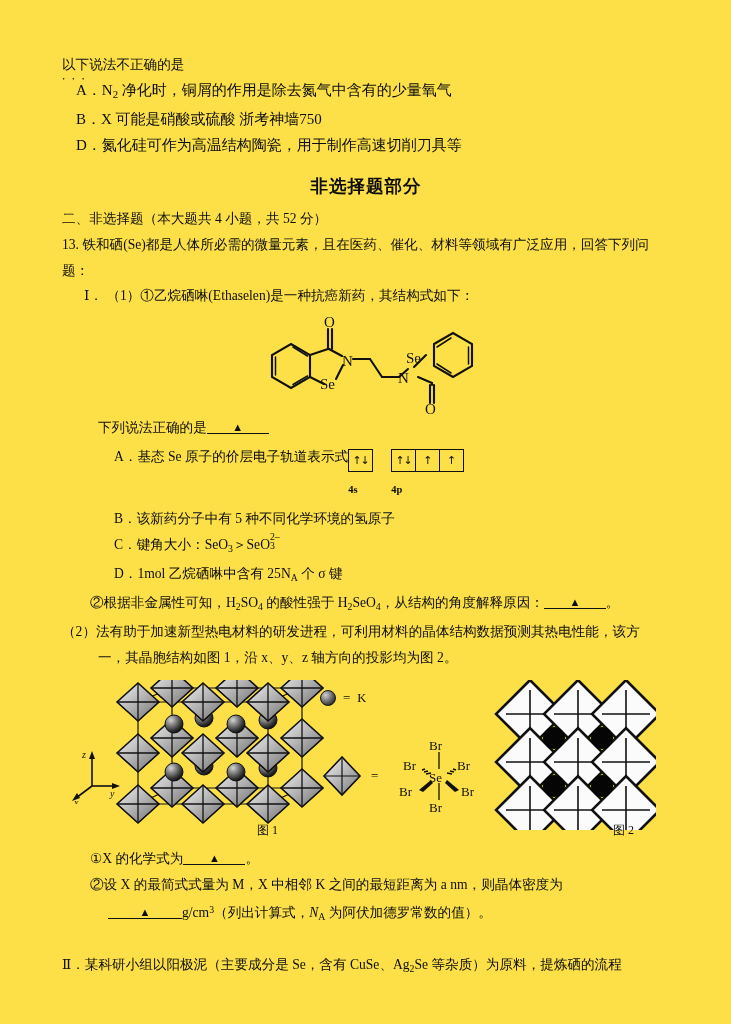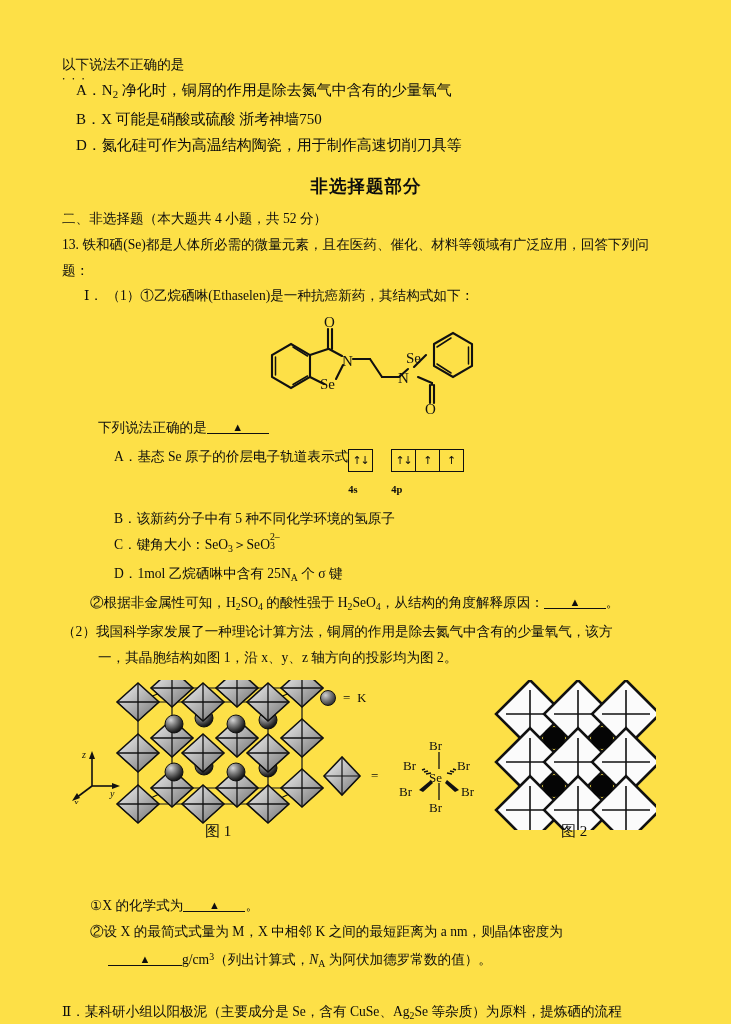--- a/index.html
+++ b/index.html
@@ -127,22 +127,22 @@
   .orb-4p { margin-left: 18px; }
 
   
   .figrow {
     position: relative;
     height: 170px;
     margin-top: 6px;
   }
   .fig-cap {
     position: absolute;
-    font-size: 15px;
-    text-align: center;
+    font-size: 12px;
+    text-align: right;
   }
 
   .legend {
     position: absolute;
     left: 258px;
     top: 14px;
     font-size: 12.5px;
     font-family: "Liberation Serif", serif;
   }
   .legend-row1 { display:flex; align-items:center; }
@@ -270,21 +270,21 @@
 
     <div class="hang indent3">
       <span>D．</span><span>1mol 乙烷硒啉中含有 25N<sub>A</sub> 个 σ 键</span>
     </div>
 
     <div class="hang indent2" style="padding-left:28px;">
       <span>②根据非金属性可知，H<sub>2</sub>SO<sub>4</sub> 的酸性强于 H<sub>2</sub>SeO<sub>4</sub>，从结构的角度解释原因：</span><span class="blank"><span>▲</span></span><span>。</span>
     </div>
 
     <div class="hang" style="padding-left:22px; text-indent:-22px;">
-      <span>（2）</span><span>我国科学家发展了一种理论计算方法，铜屑的作用是除去氮气中含有的少量氧气，该方</span>
+      <span>（2）</span><span>法有助于加速新型热电材料的研发进程，可利用材料的晶体结构数据预测其热电性能，该方</span>
     </div>
     <div class="hang indent2">一，其晶胞结构如图 1，沿 x、y、z 轴方向的投影均为图 2。</div>
 
     <div class="figrow">
 
       <svg width="52" height="60" style="position:absolute; left:8px; top:68px;">
         <g stroke="#111" stroke-width="1.6" fill="none">
           <line x1="22" y1="42" x2="22" y2="12"></line>
           <polygon points="22,7 19,15 25,15" fill="#111" stroke="none"></polygon>
           <line x1="22" y1="42" x2="45" y2="42"></line>
@@ -440,21 +440,21 @@
           <use href="#sq" x="120" y="120"></use>
           <circle cx="48" cy="48" r="11" fill="#050505"></circle>
           <circle cx="96" cy="48" r="11" fill="#050505"></circle>
           <circle cx="48" cy="96" r="11" fill="#050505"></circle>
           <circle cx="96" cy="96" r="11" fill="#050505"></circle>
         </g>
       </svg>
       <div class="fig-cap" style="left:452px; top:146px; width:120px;">图 2</div>
     </div>
 
-    <div class="hang indent2" style="padding-left:28px;margin-top:47px;">
+    <div class="hang indent2" style="padding-left:28px;">
       <span>①X 的化学式为</span><span class="blank"><span>▲</span></span><span>。</span>
     </div>
 
     <div class="hang indent2" style="padding-left:28px;">
       <span>②设 X 的最简式式量为 M，X 中相邻 K 之间的最短距离为 a nm，则晶体密度为</span>
     </div>
     <div class="hang indent3" style="padding-left:46px;">
       <span class="blank wide"><span>▲</span></span><span>g/cm<sup>3</sup>（列出计算式，<i>N</i><sub>A</sub> 为阿伏加德罗常数的值）。</span>
     </div>
 

